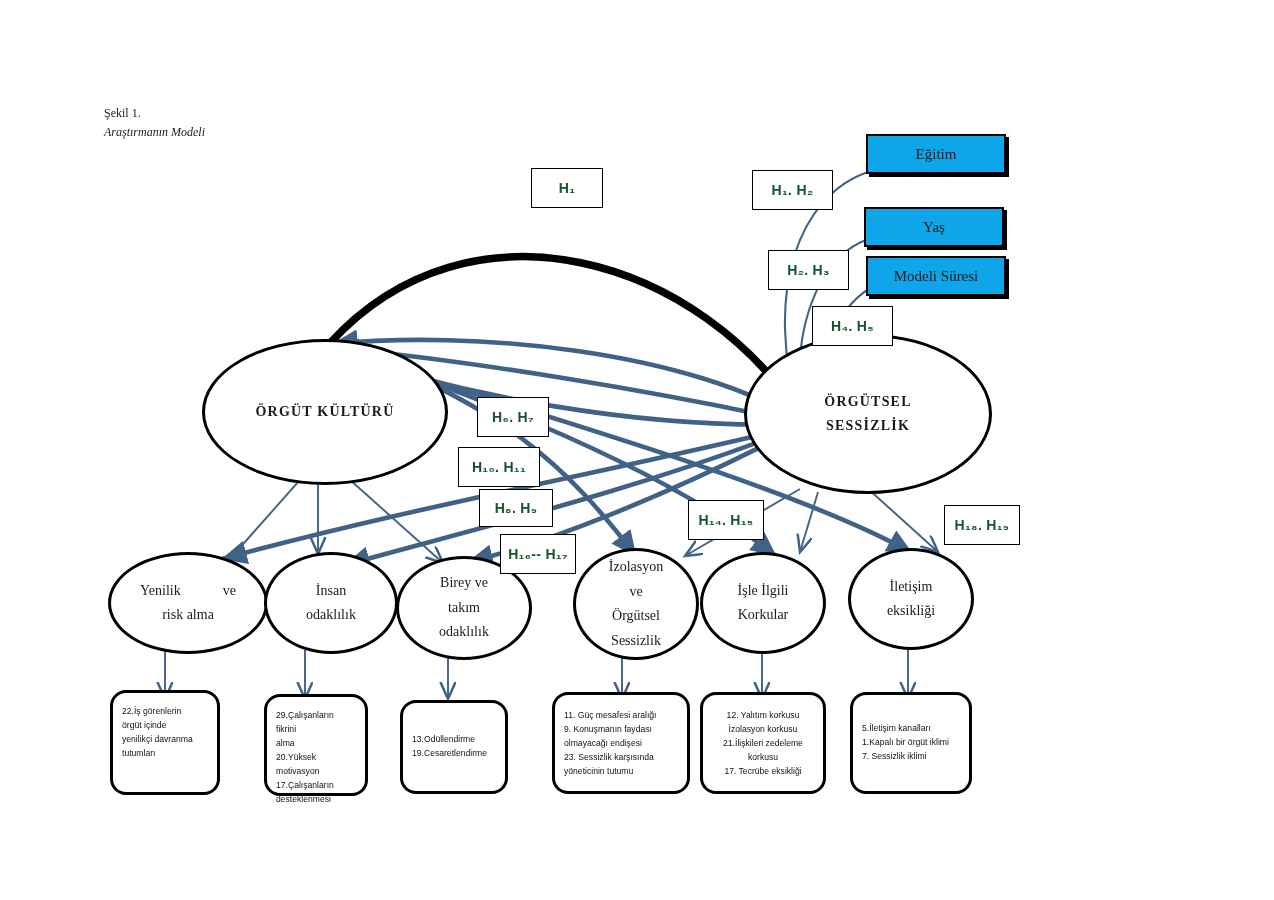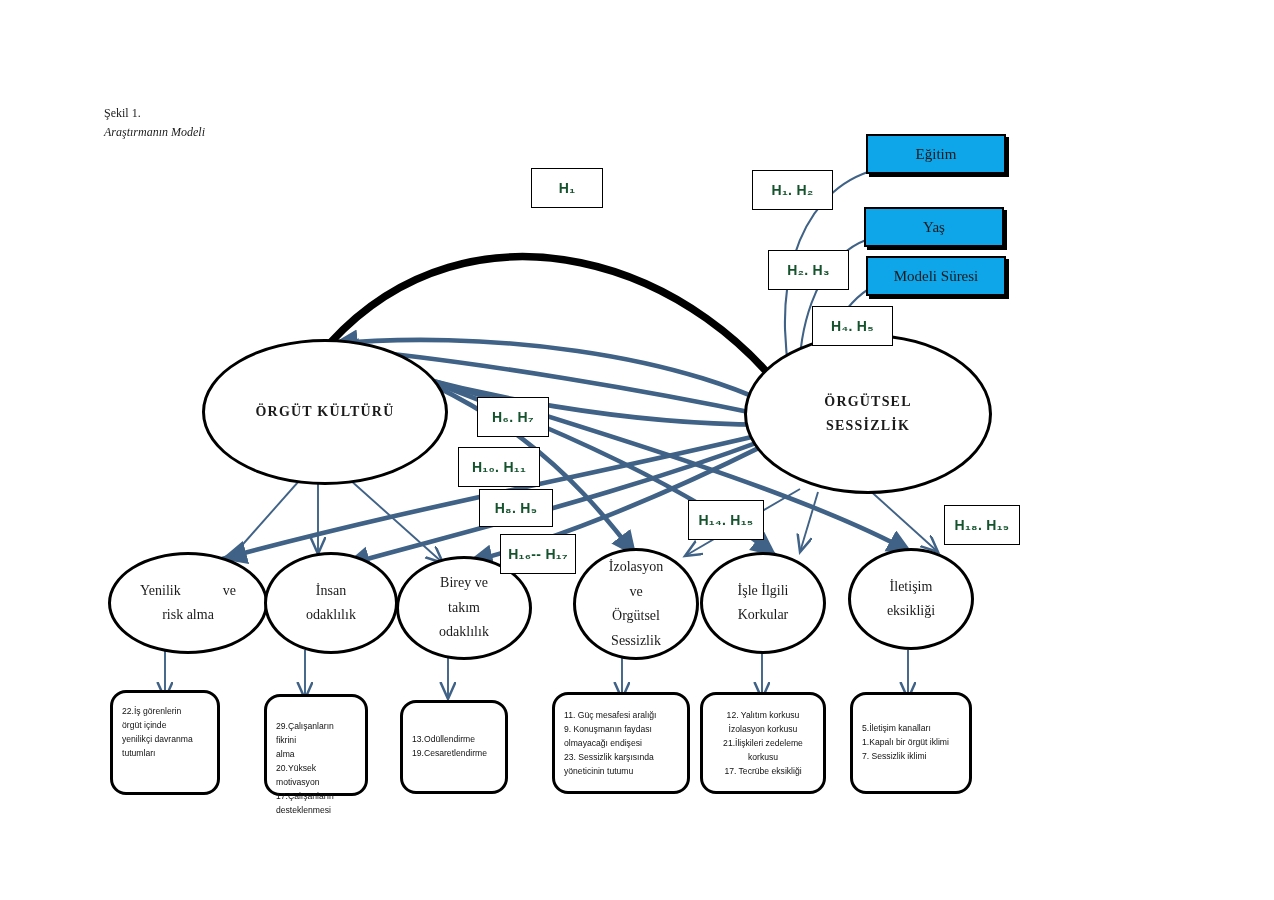--- a/index.html
+++ b/index.html
@@ -316,21 +316,21 @@
   <div class="item-box al-left" style="left:110px; top:690px; width:110px; height:105px; align-items:flex-start;">
     <div class="txt" style="padding-top:12px;">
       <div>22.İş görenlerin</div>
       <div>örgüt içinde</div>
       <div>yenilikçi davranma</div>
       <div>tutumları</div>
     </div>
   </div>
 
   <div class="item-box al-left" style="left:264px; top:694px; width:104px; height:102px; align-items:flex-start;">
-    <div class="txt" style="padding-top:23px;">
+    <div class="txt" style="padding-top:12px;">
       <div>29.Çalışanların fikrini</div>
       <div>alma</div>
       <div>20.Yüksek</div>
       <div>motivasyon</div>
       <div>17.Çalışanların</div>
       <div>desteklenmesi</div>
     </div>
   </div>
 
   <div class="item-box al-left" style="left:400px; top:700px; width:108px; height:94px;">

